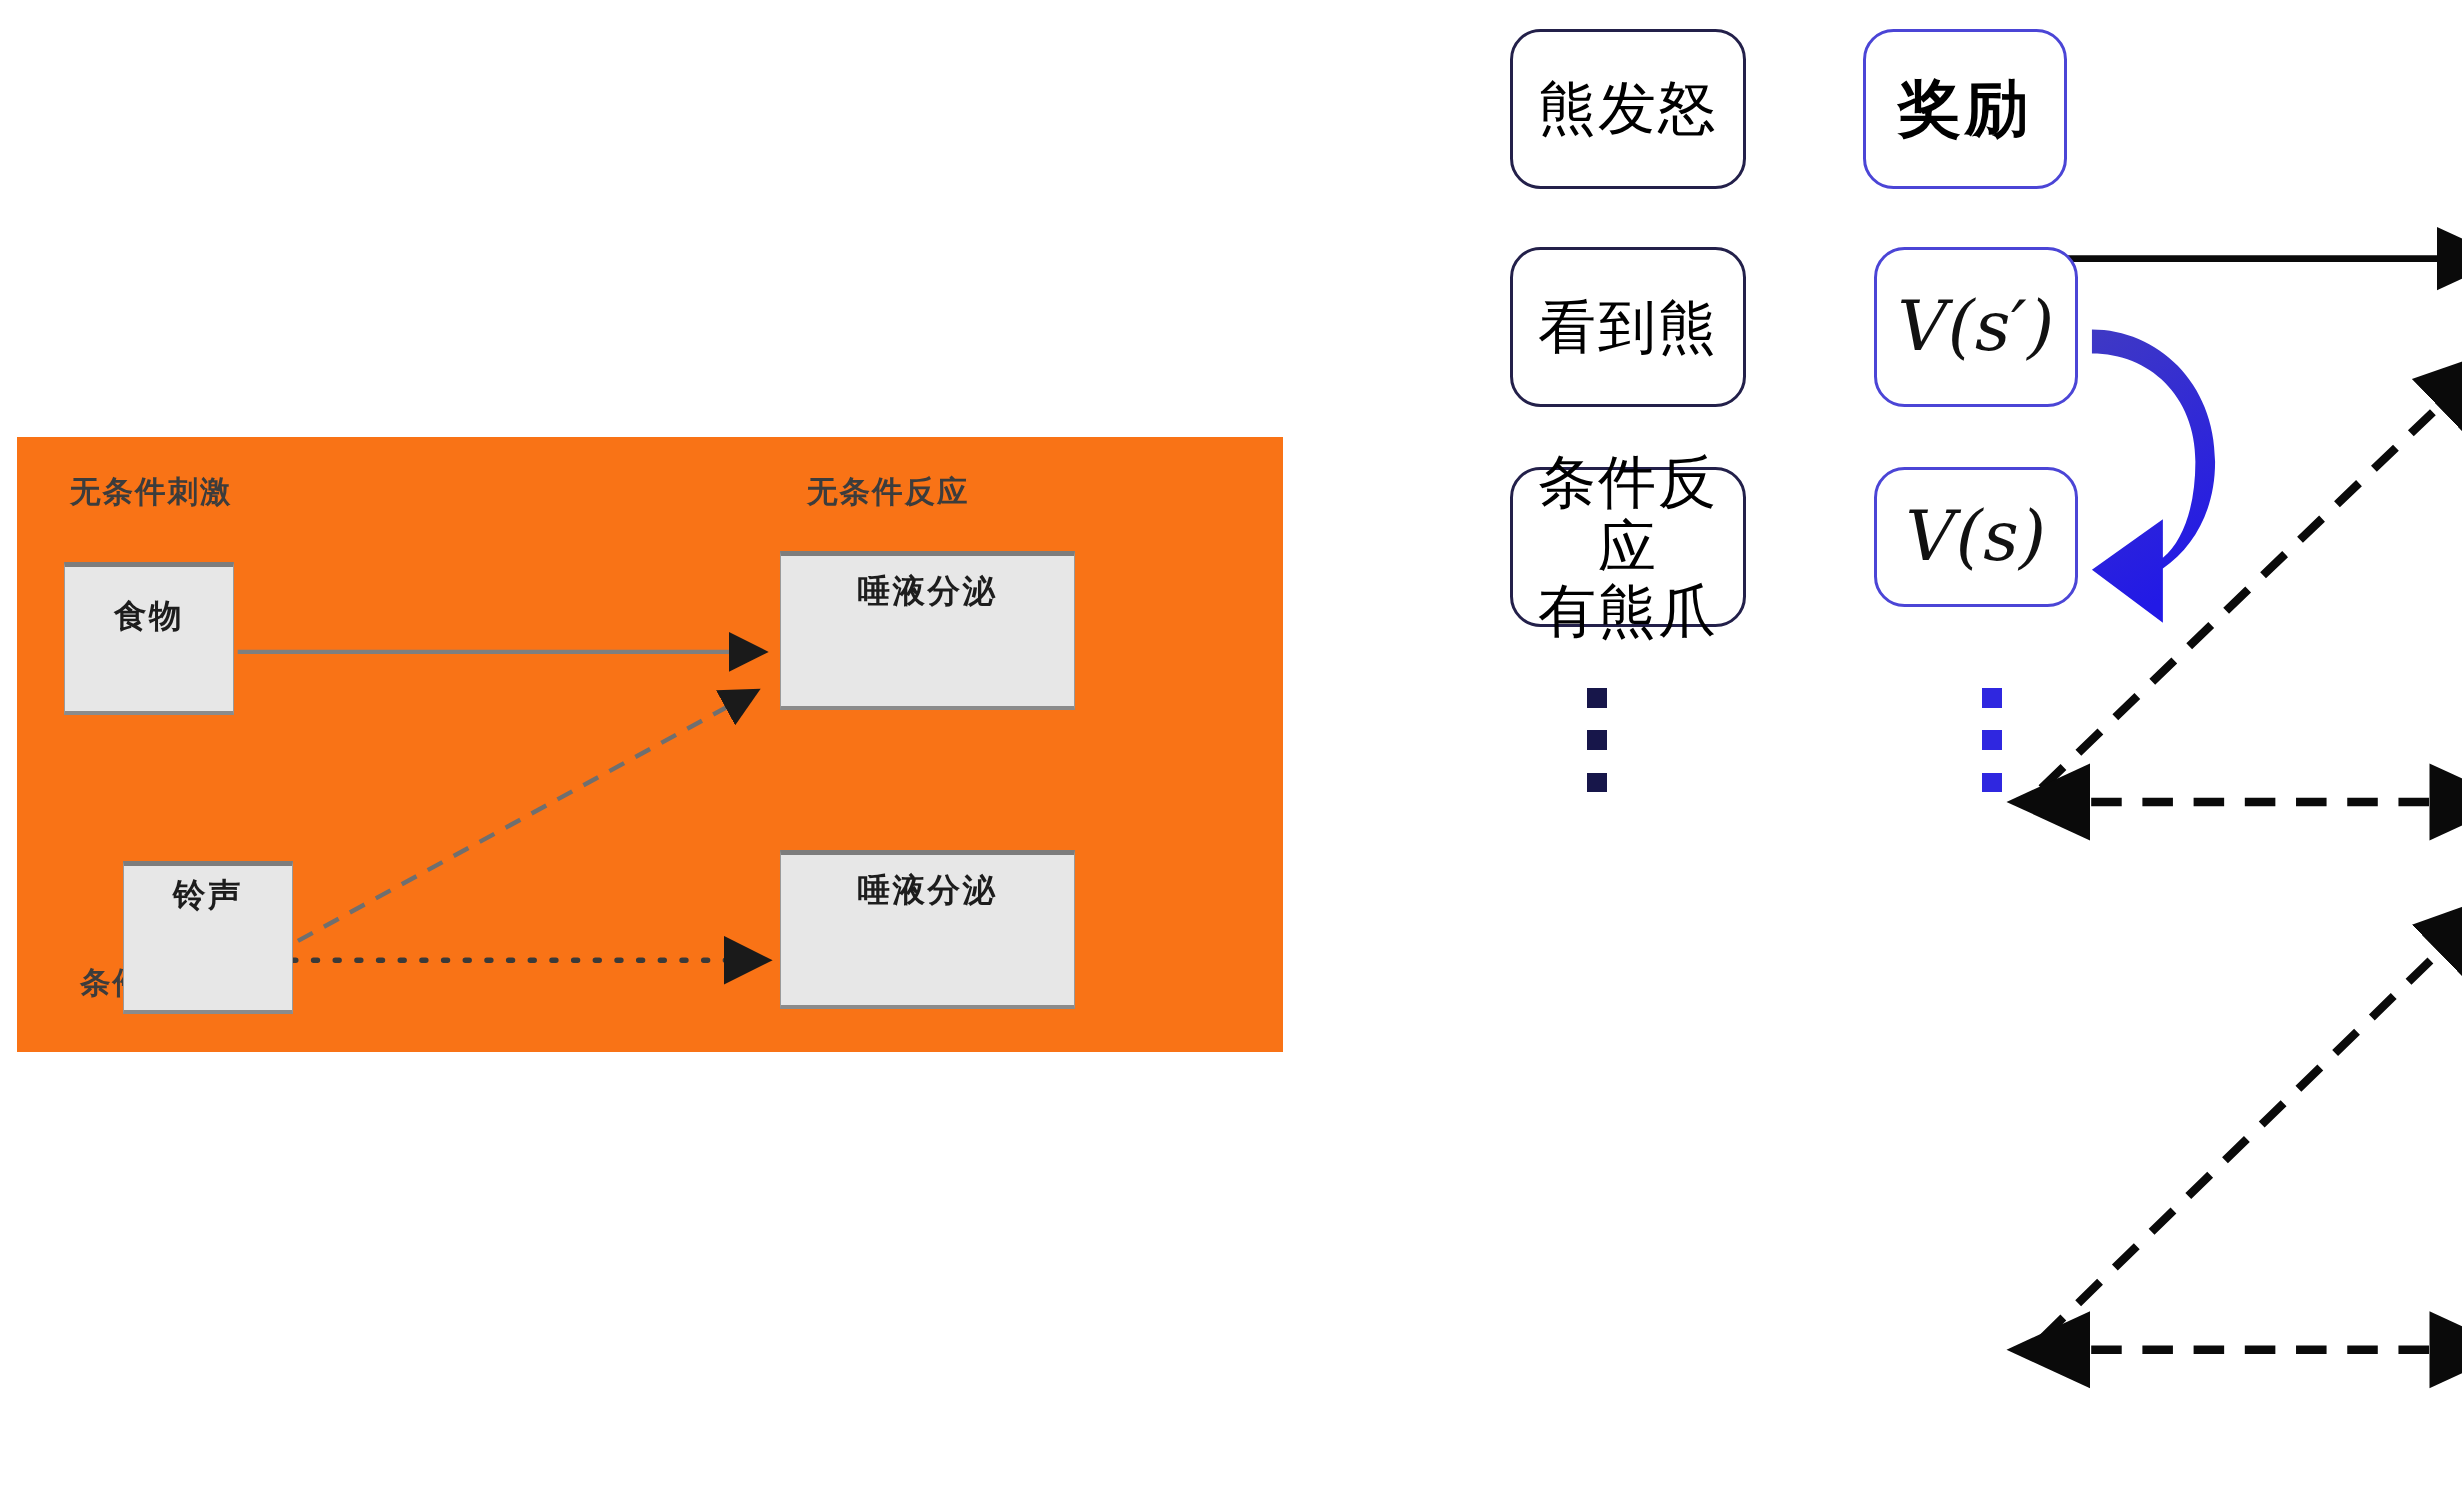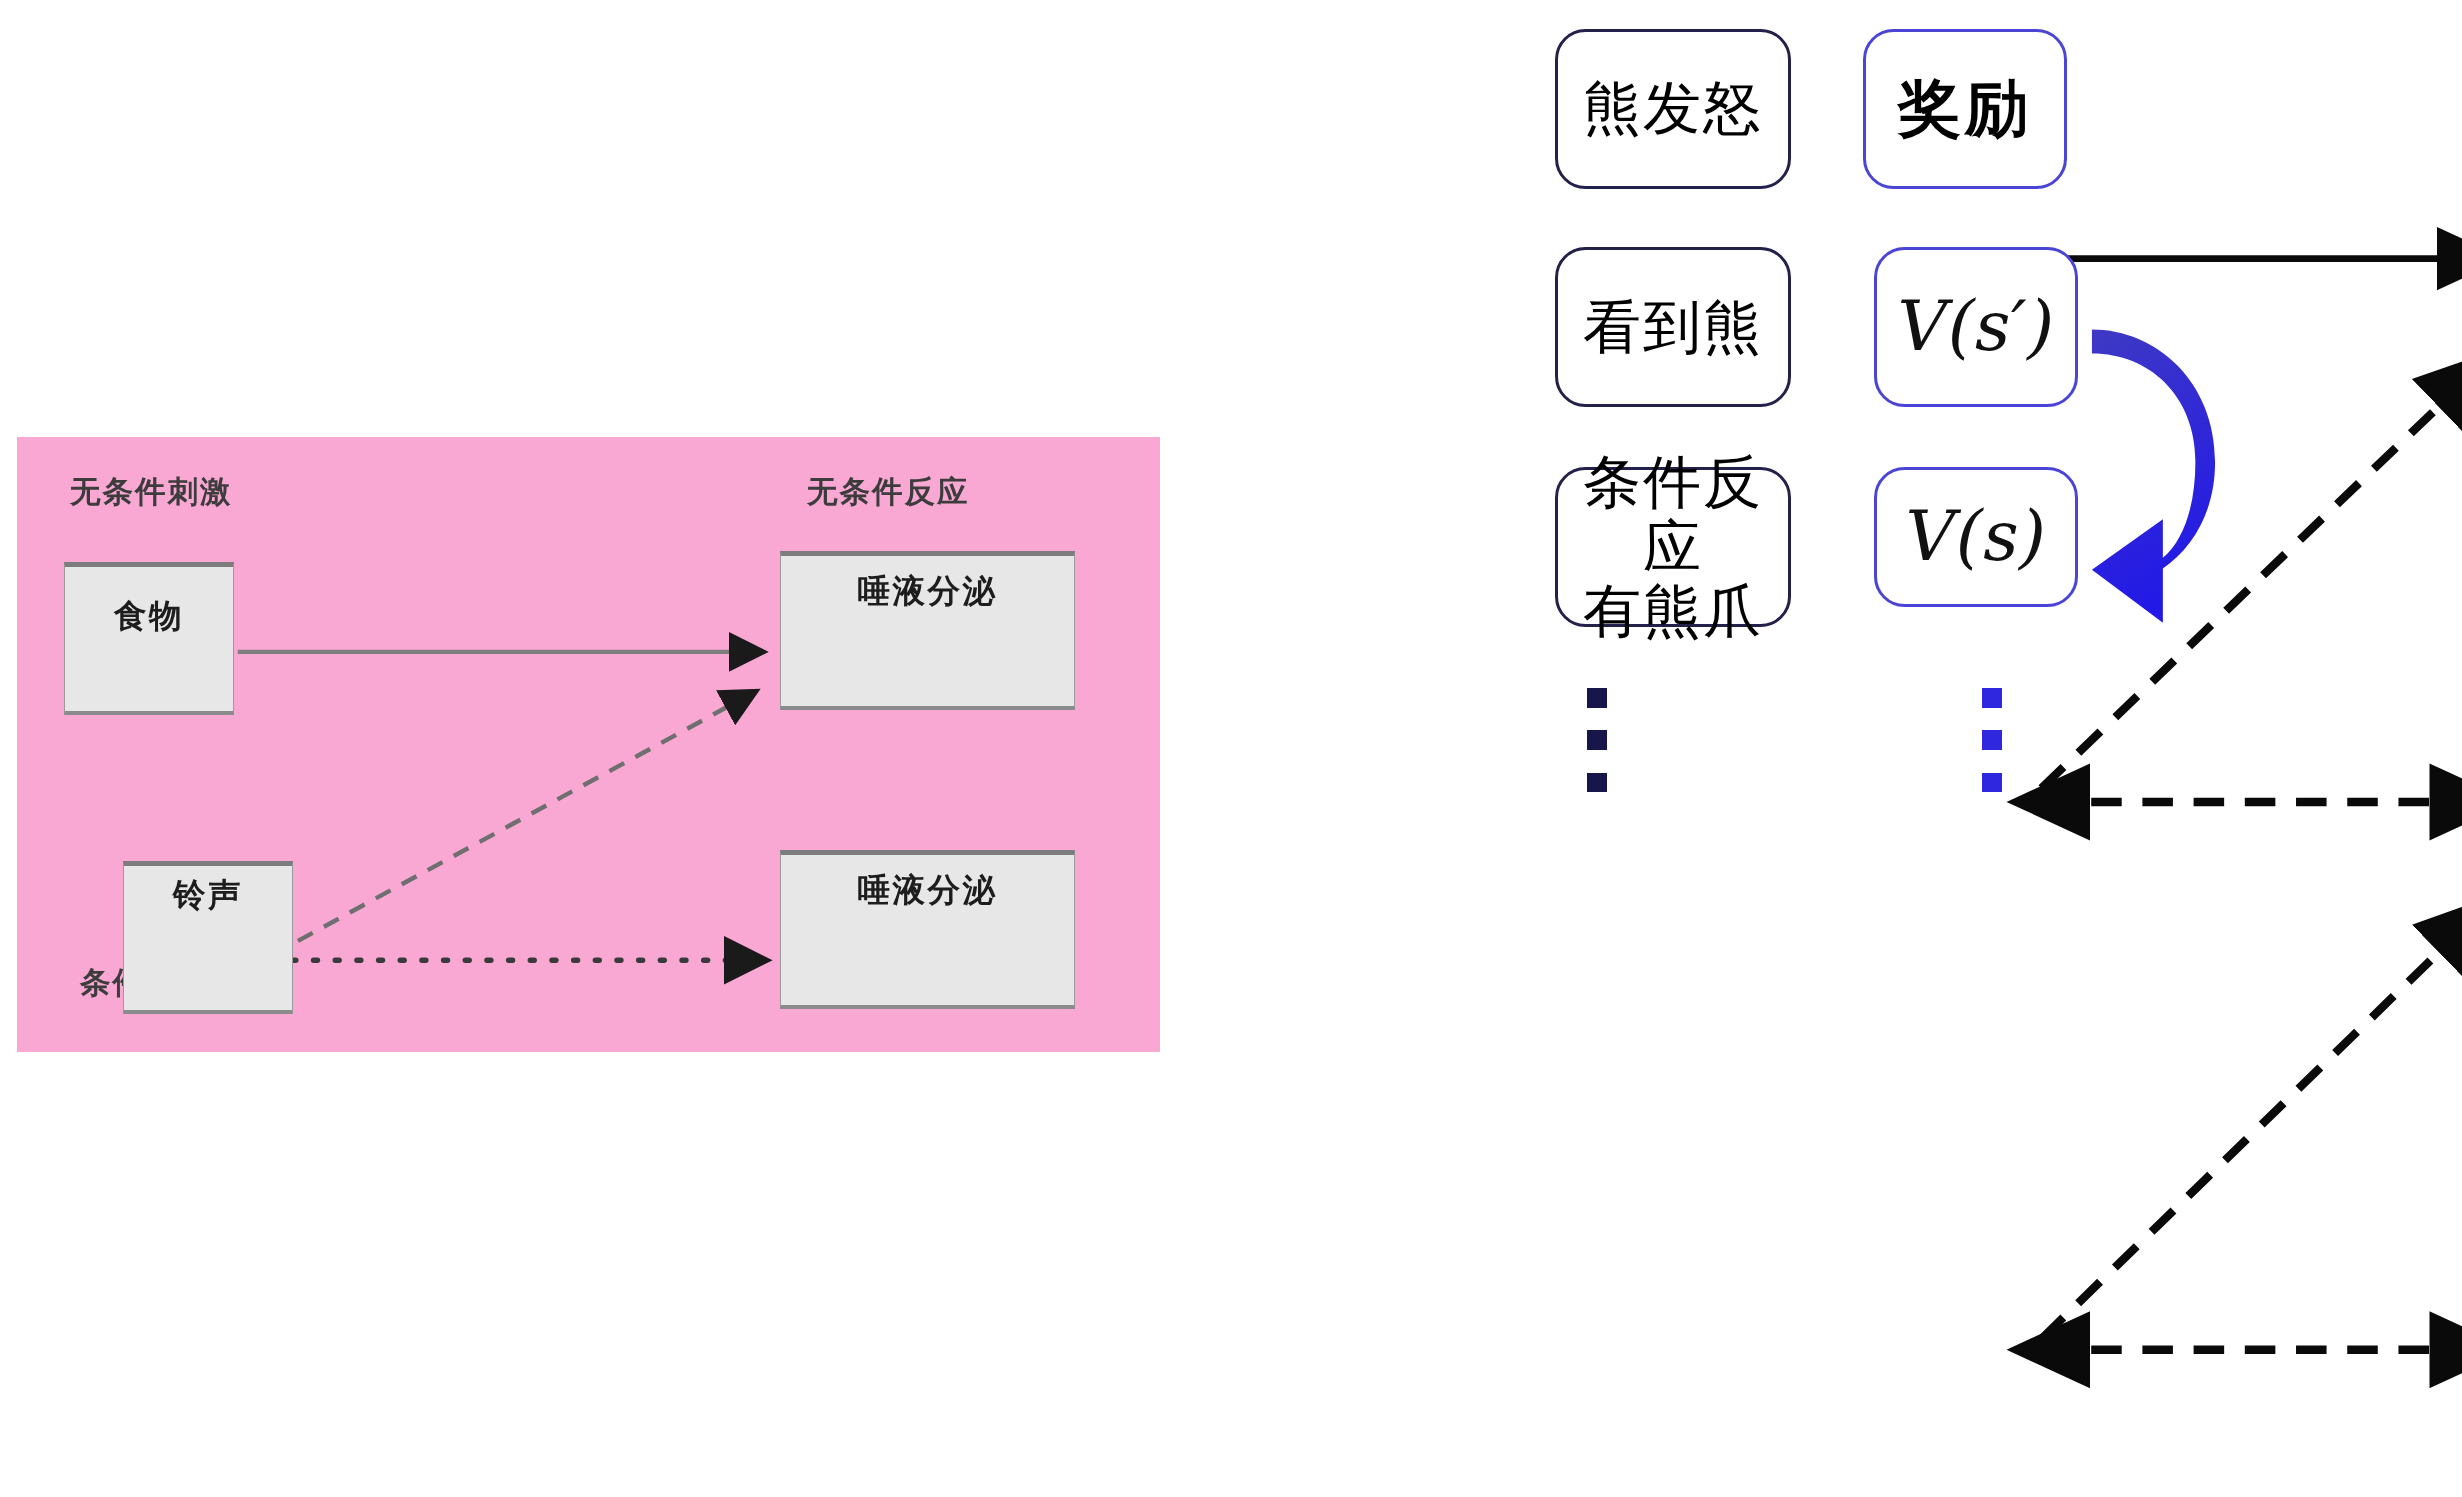--- a/index.html
+++ b/index.html
@@ -4,22 +4,22 @@
 <style>
   html,body{margin:0;padding:0;background:#ffffff;}
   body{
     font-family:"Liberation Sans", sans-serif;
     width:3306px;height:1498px;position:relative;overflow:hidden;
   }
   .stage{position:absolute;left:0;top:0;width:3306px;height:1498px;}
 
   
   #classical-panel{
-    position:absolute;left:17px;top:437px;width:1143px;height:615px;
-    background:#f9a8d4;
+    position:absolute;left:17px;top:437px;width:1266px;height:615px;
+    background:#f97316;
   }
   .cc-caption{
     position:absolute;color:#3c3c3c;font-weight:bold;white-space:nowrap;
     font-size:30.5px;letter-spacing:2px;font-family:"DejaVu Sans", sans-serif;
   }
   #cc-label-us{left:53px;top:35px;}
   #cc-label-ur{left:790px;top:35px;}
   #cc-label-cs{left:63px;top:526px;}
   #cc-label-cr{left:800px;top:526px;}
 
@@ -39,21 +39,21 @@
 
   
   #rl-panel{position:absolute;left:1453px;top:0px;width:1853px;height:1498px;}
   #rl-svg{position:absolute;left:0;top:0;width:1853px;height:1498px;}
 
   .rl-box{
     position:absolute;box-sizing:border-box;background:#ffffff;
     border-radius:30.5px;display:flex;align-items:center;justify-content:center;
     text-align:center;line-height:1.12;
   }
-  .rl-box.dark{border:3.4px solid #23204a;margin-left:45px;}
+  .rl-box.dark{border:3.4px solid #23204a;}
   .rl-box.blue{border:3.4px solid #4b45d6;}
   .rl-box .cn{
     font-family:"DejaVu Sans", sans-serif;color:#000000;font-size:58px;letter-spacing:2px;
   }
   .rl-box .cn.bold{font-family:"DejaVu Serif", serif;font-weight:bold;font-size:63px;letter-spacing:3.9px;}
   .rl-box .math{
     font-family:"DejaVu Serif", serif;font-style:italic;color:#111;font-size:69px;letter-spacing:0.5px;text-align:right;
   }
 
   

